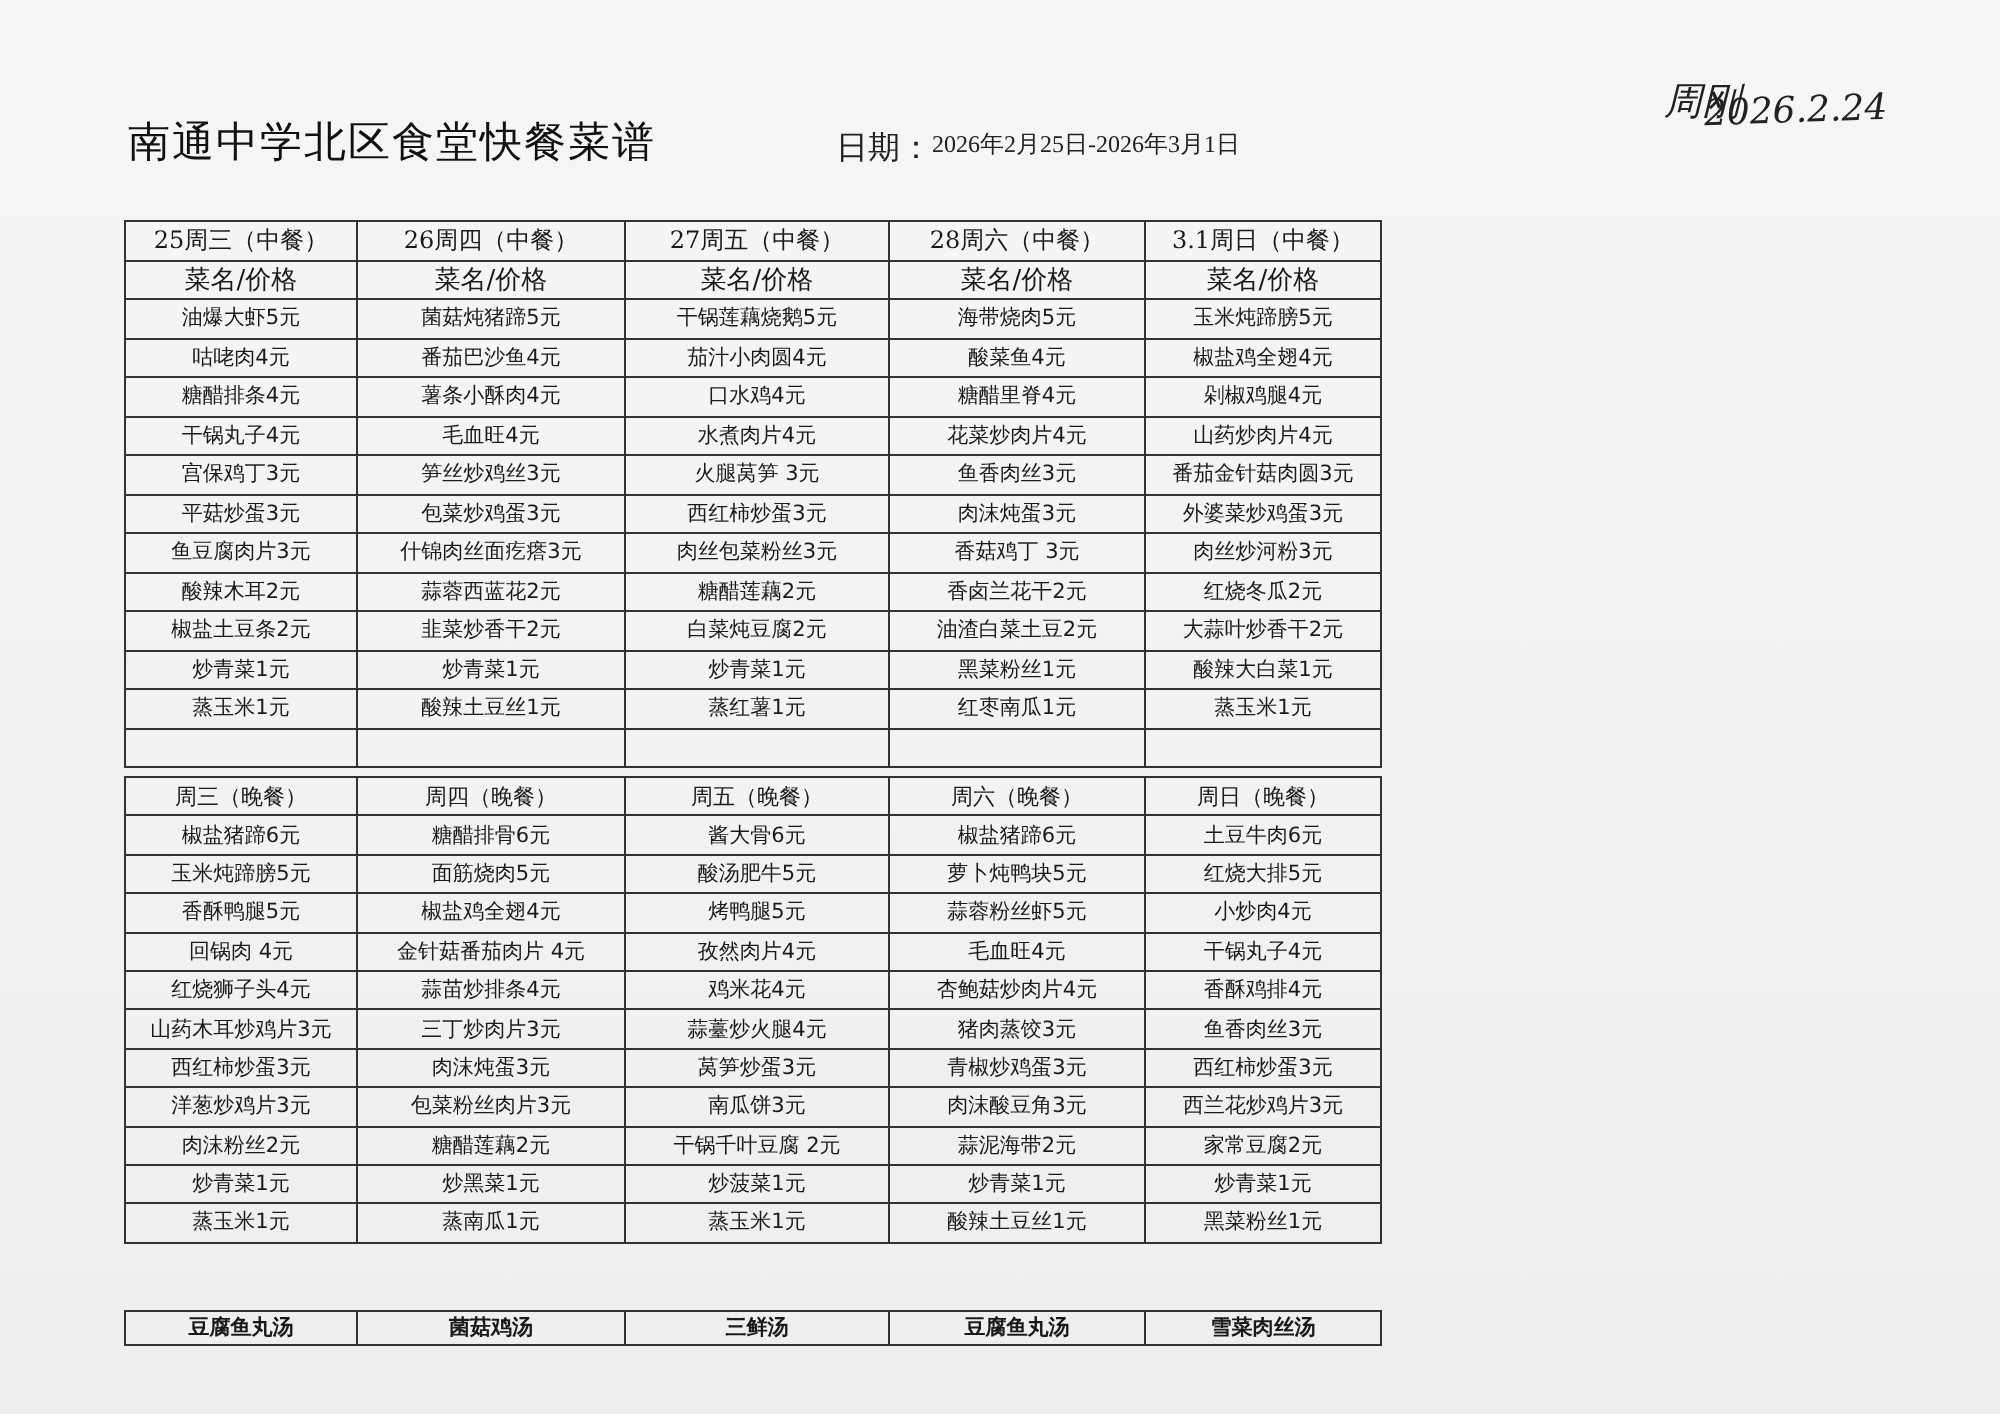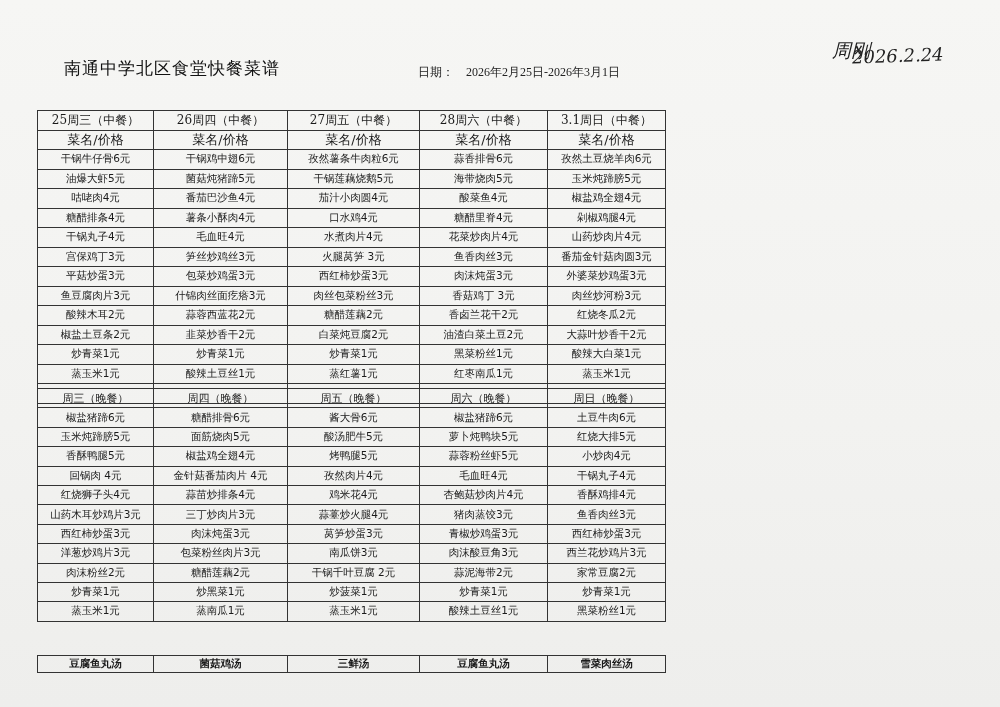--- a/index.html
+++ b/index.html
@@ -9,46 +9,46 @@
     font-family: "DejaVu Sans", "Liberation Sans", sans-serif;
     color: #1a1a1a;
     position: relative;
   }
   .page {
     position: absolute; left: 0; top: 0; width: 1000px; height: 707px;
     background: linear-gradient(180deg, #f6f6f4 0%, #f2f2f0 60%, #eeeeec 100%);
   }
   .title {
     position: absolute; left: 64px; top: 57px;
-    font-size: 17px; letter-spacing: 1px; color: #111;
+    font-size: 21px; letter-spacing: 1px; color: #111;
     font-family: "DejaVu Sans", sans-serif;
   }
   .date-label {
     position: absolute; left: 418px; top: 64px;
-    font-size: 12px; color: #222;
+    font-size: 16px; color: #222;
   }
   .date-value {
     position: absolute; left: 466px; top: 64px;
     font-size: 12px; color: #222;
     font-family: "Liberation Serif", serif;
     text-align: center;
   }
   .signature {
     position: absolute; left: 832px; top: 38px;
     font-size: 19px; color: #222;
     font-family: "DejaVu Serif", serif; font-style: italic;
   }
   .signature-date {
     position: absolute; left: 852px; top: 45px;
     font-size: 18px; color: #222;
     font-family: "DejaVu Serif", serif; font-style: italic;
     transform: rotate(-2deg);
   }
   table.menu {
-    position: absolute; left: 37px;
+    position: absolute; left: 62px;
     border-collapse: collapse;
     table-layout: fixed;
     width: 508px;
   }
   table.menu td {
     border: 1px solid #333;
     text-align: center;
     font-size: 10.5px;
     height: 18px;
     padding: 0;
@@ -93,27 +93,20 @@
           <td class="hdr">3.1周日（中餐）</td>
         </tr>
         <tr>
           <td class="sub">菜名/价格</td>
           <td class="sub">菜名/价格</td>
           <td class="sub">菜名/价格</td>
           <td class="sub">菜名/价格</td>
           <td class="sub">菜名/价格</td>
         </tr>
         <tr>
-          <td>干锅牛仔骨6元</td>
-          <td>干锅鸡中翅6元</td>
-          <td>孜然薯条牛肉粒6元</td>
-          <td>蒜香排骨6元</td>
-          <td>孜然土豆烧羊肉6元</td>
-        </tr>
-        <tr>
           <td>油爆大虾5元</td>
           <td>菌菇炖猪蹄5元</td>
           <td>干锅莲藕烧鹅5元</td>
           <td>海带烧肉5元</td>
           <td>玉米炖蹄膀5元</td>
         </tr>
         <tr>
           <td>咕咾肉4元</td>
           <td>番茄巴沙鱼4元</td>
           <td>茄汁小肉圆4元</td>

